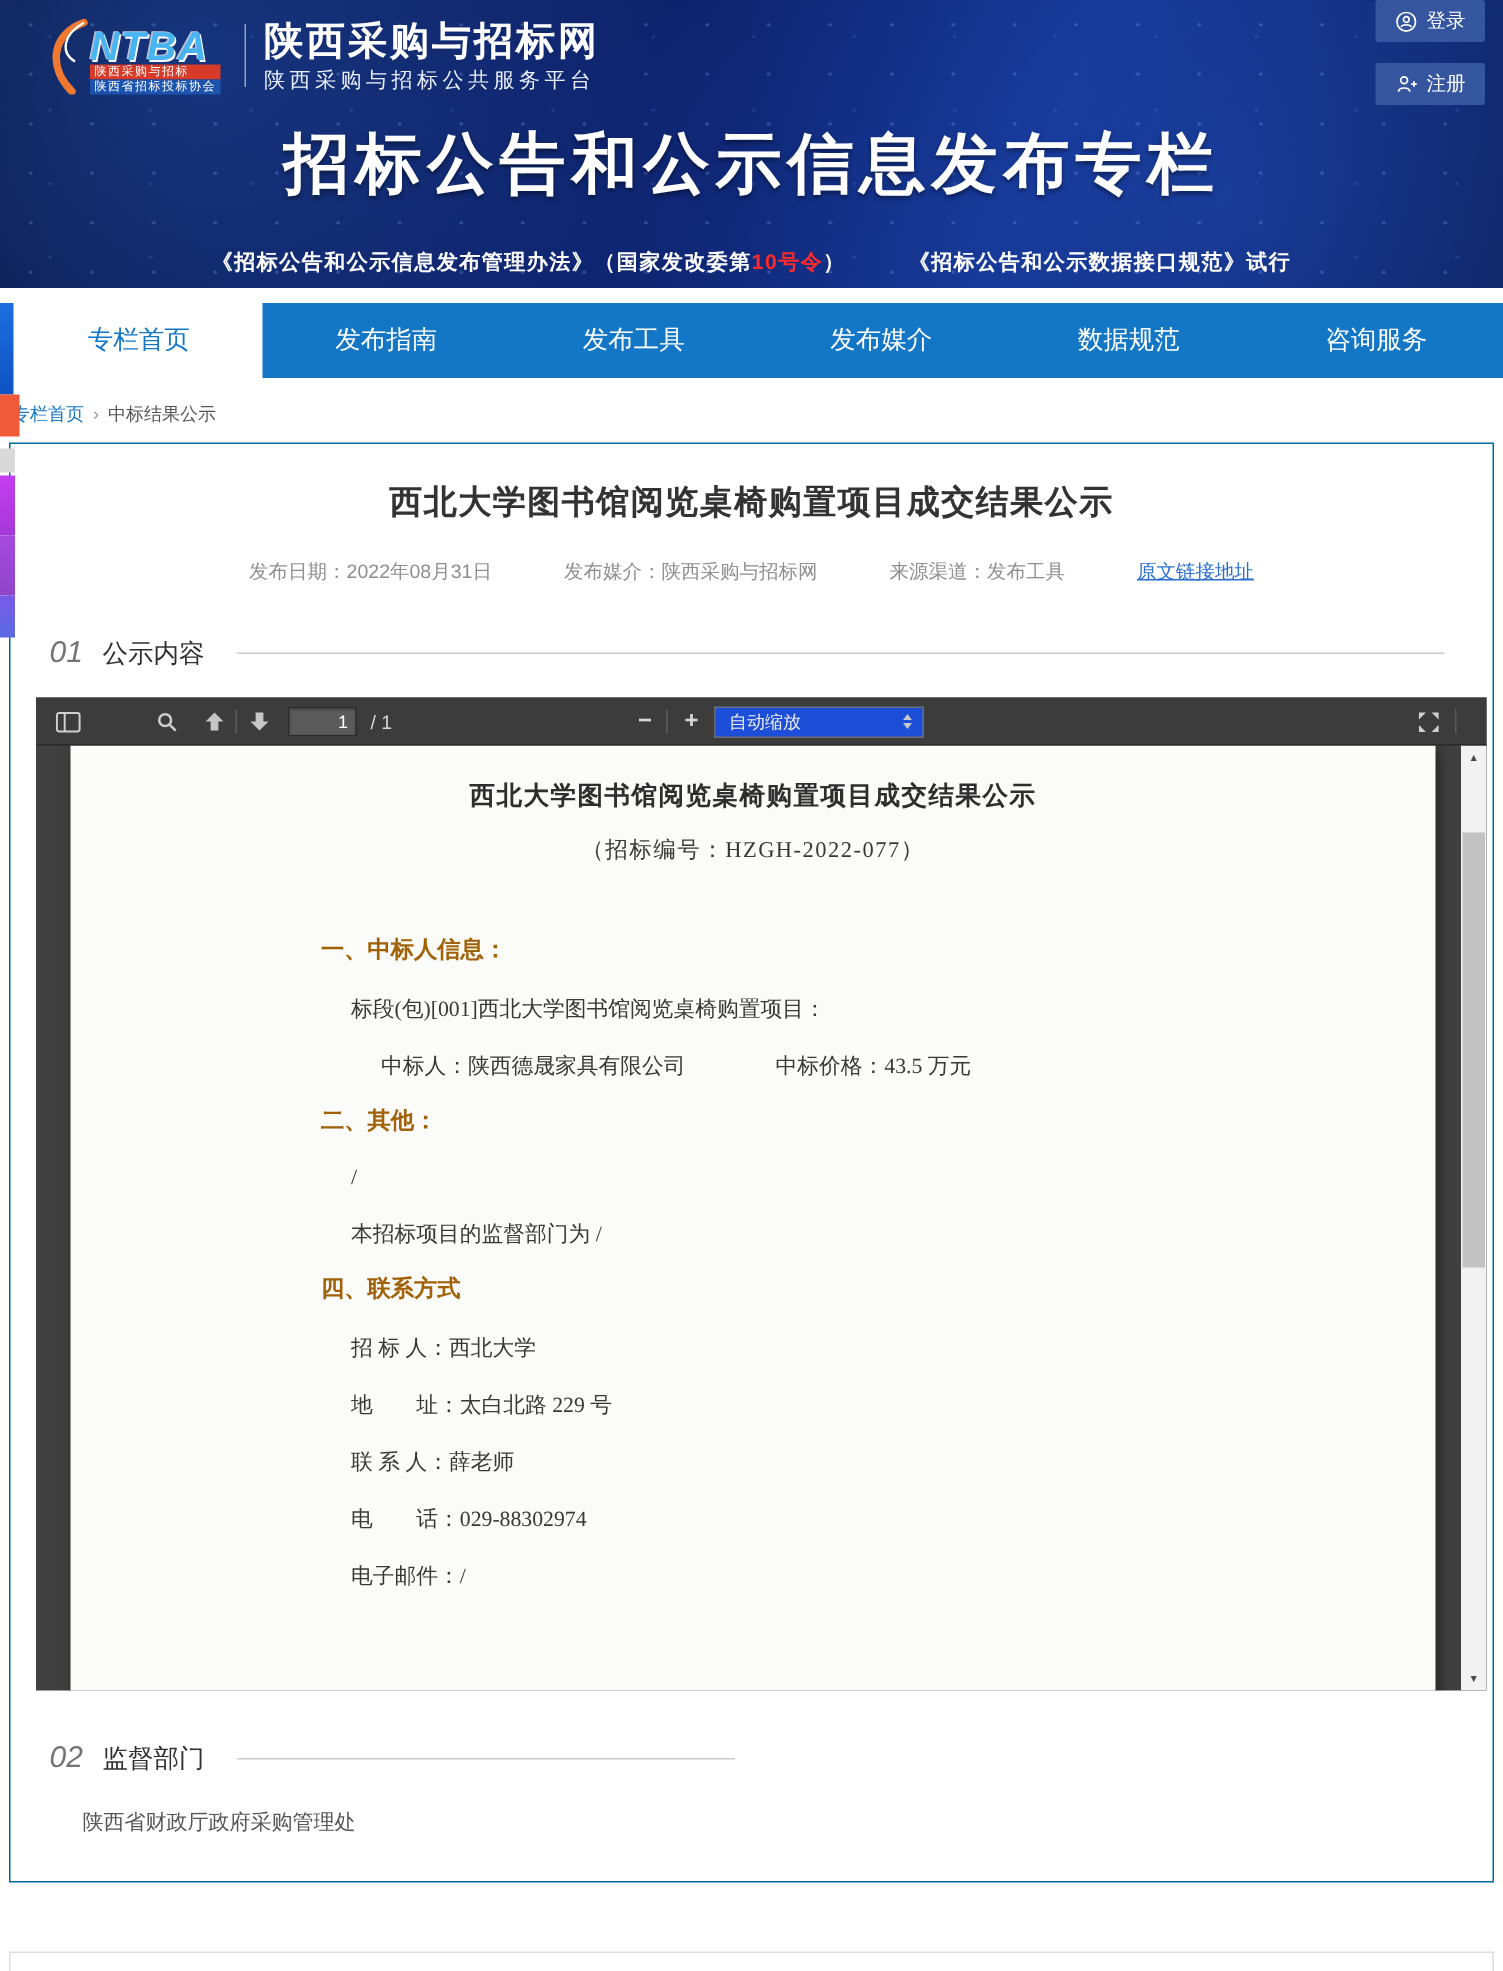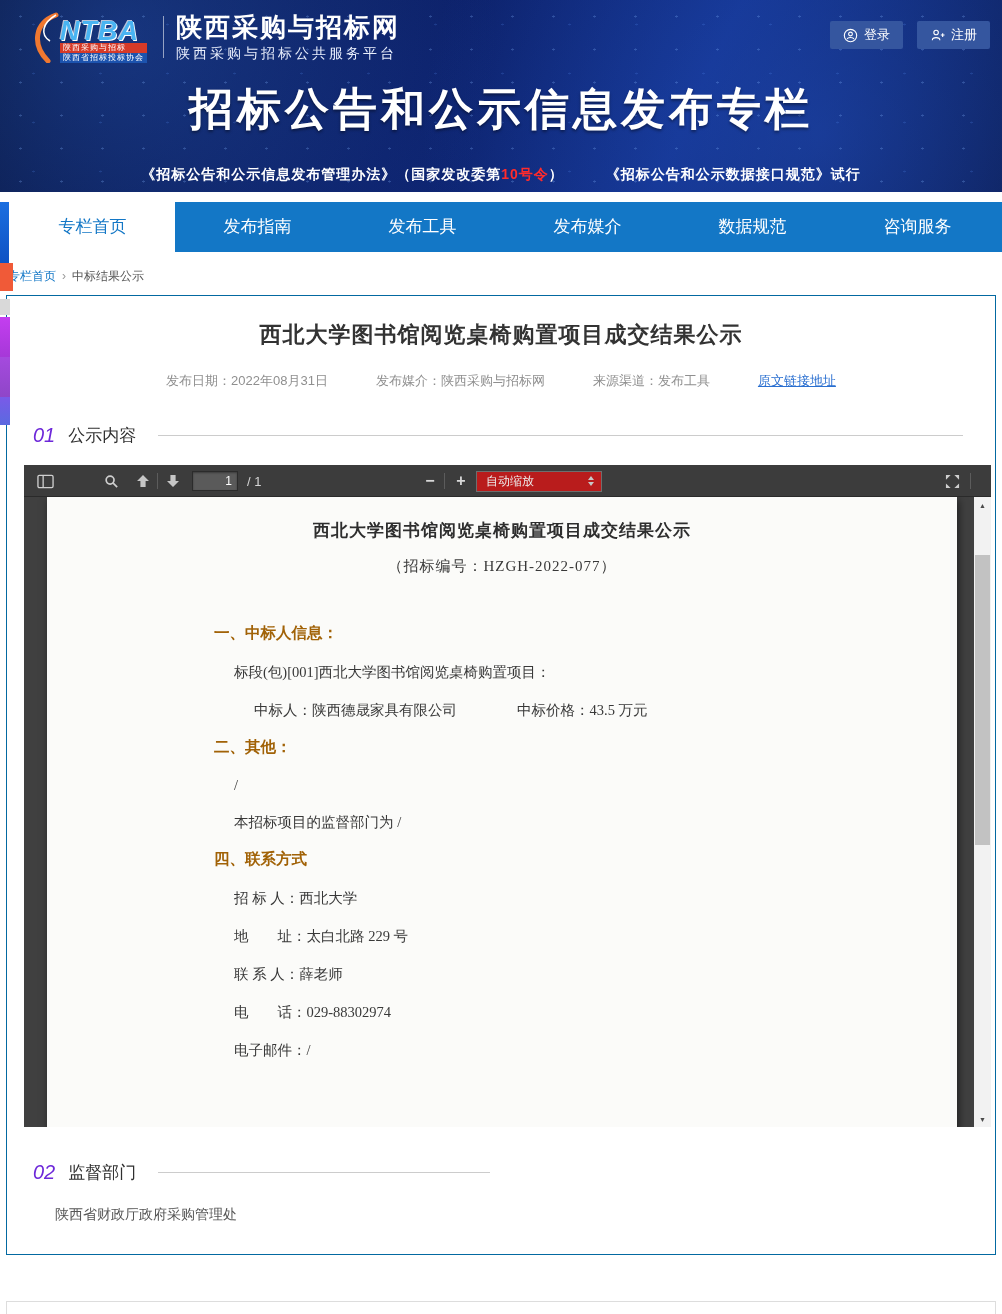--- a/index.html
+++ b/index.html
@@ -21,21 +21,21 @@
   .logo-swoosh { margin-right:-10px; }
   .logo-acronym { font-style:italic; font-weight:bold; font-size:27px; letter-spacing:1px;
     color:#49b4f2; text-shadow:1px 1px 0 #fff, -1px -1px 0 rgba(255,255,255,.7); line-height:24px; }
   .logo-tag1, .logo-tag2 { font-size:8px; line-height:10px; color:#fff; letter-spacing:1px;
     padding:0 3px; white-space:nowrap; }
   .logo-tag1 { background:#d63a28; }
   .logo-tag2 { background:#1c53ae; }
   .hdr-divider { width:1px; height:42px; background:rgba(255,255,255,.55); margin:0 12px 0 16px; }
   .site-title { font-size:26px; font-weight:bold; letter-spacing:2px; line-height:30px; }
   .site-subtitle { font-size:14px; letter-spacing:3px; margin-top:3px; color:#e8eefc; }
-  .hdr-actions { margin-left:auto; display:flex; gap:14px; align-items:center; margin-top:-4px; }
+  .hdr-actions { margin-left:auto; display:flex; gap:14px; align-items:center; margin-top:-4px;flex-direction:column; }
   .hdr-btn { display:flex; align-items:center; gap:6px; background:#35569f; color:#fff;
     font-size:13px; padding:5px 13px; border-radius:2px; cursor:pointer; border:none; }
 
   .banner-title { text-align:center; font-size:44px; font-weight:bold; letter-spacing:4px;
     margin-top:16px; text-shadow:0 2px 3px rgba(0,0,0,.4); }
   .banner-subtitle { text-align:center; font-size:14px; font-weight:bold; margin-top:27px;
     letter-spacing:1px; }
   .banner-subtitle .red { color:#ff2b2b; }
   .banner-subtitle .right-part { margin-left:42px; }
 
@@ -51,39 +51,39 @@
 
   
   .main-box { margin:0 6px; border:1px solid #0369a1; background:#fff; padding-bottom:30px; }
   .article-title { text-align:center; font-size:22px; font-weight:bold; color:#333;
     margin-top:24px; letter-spacing:1px; }
   .meta-row { display:flex; justify-content:center; gap:48px; margin-top:22px;
     font-size:13px; color:#8f8f8f; }
   .meta-link { color:#2a6fd0; text-decoration:underline; cursor:pointer; }
 
   .section-head { display:flex; align-items:center; margin:34px 18px 0 26px; }
-  .section-num { font-style:italic; font-size:20px; color:#6d28d9; }
+  .section-num { font-style:italic; font-size:20px; color:#737373; }
   .section-title { font-size:17px; color:#2f2f2f; margin-left:13px; }
   .section-line { height:1px; background:#ccc; margin-left:22px; }
   .section-line.grow { flex:1; margin-right:14px; }
   .section-line.fixed { width:332px; }
 
   
   .pdf-viewer { margin:18px 4px 0 17px; background:#404040; position:relative; }
   .pdf-toolbar { height:32px; background:#3c3c3c; position:relative;
     border-bottom:1px solid #2a2a2a; }
   .tb-btn { position:absolute; top:5px; width:22px; height:22px; display:flex;
     align-items:center; justify-content:center; cursor:pointer; border-radius:2px; background:none; border:none; }
   .tb-divider { position:absolute; top:8px; width:1px; height:16px; background:#5c5c5c; }
   .tb-text { color:#d5d5d5; font-size:13px; position:absolute; top:9px; }
   .page-input { position:absolute; left:168px; top:6px; width:46px; height:20px;
     background:#5a5a5a; border:1px solid #2b2b2b; color:#fff; font-size:12px;
     text-align:right; padding-right:5px; box-shadow:inset 0 1px 2px rgba(0,0,0,.35); }
-  .zoom-select { position:absolute; left:452px; top:6px; width:126px; height:21px;
-    background:#b91c1c; border:1px solid #6e6e6e; color:#ececec; font-size:12px;
+  .zoom-select { position:absolute; left:452px; top:6px; width:140px; height:21px;
+    background:#1d4ed8; border:1px solid #6e6e6e; color:#ececec; font-size:12px;
     display:flex; align-items:center; padding-left:9px; cursor:pointer; }
   .spinner { position:absolute; right:7px; top:4px; display:flex; flex-direction:column; gap:2px; }
   .tri-up { width:0; height:0; border-left:3.5px solid transparent; border-right:3.5px solid transparent;
     border-bottom:4px solid #c8c8c8; }
   .tri-down { width:0; height:0; border-left:3.5px solid transparent; border-right:3.5px solid transparent;
     border-top:4px solid #c8c8c8; }
   .glyph { color:#d8d8d8; font-size:16px; font-weight:bold; line-height:1; }
 
   .pdf-body { height:630px; position:relative; overflow:hidden; }
   .pdf-page { position:absolute; left:23px; top:0; width:910px; height:661px;

